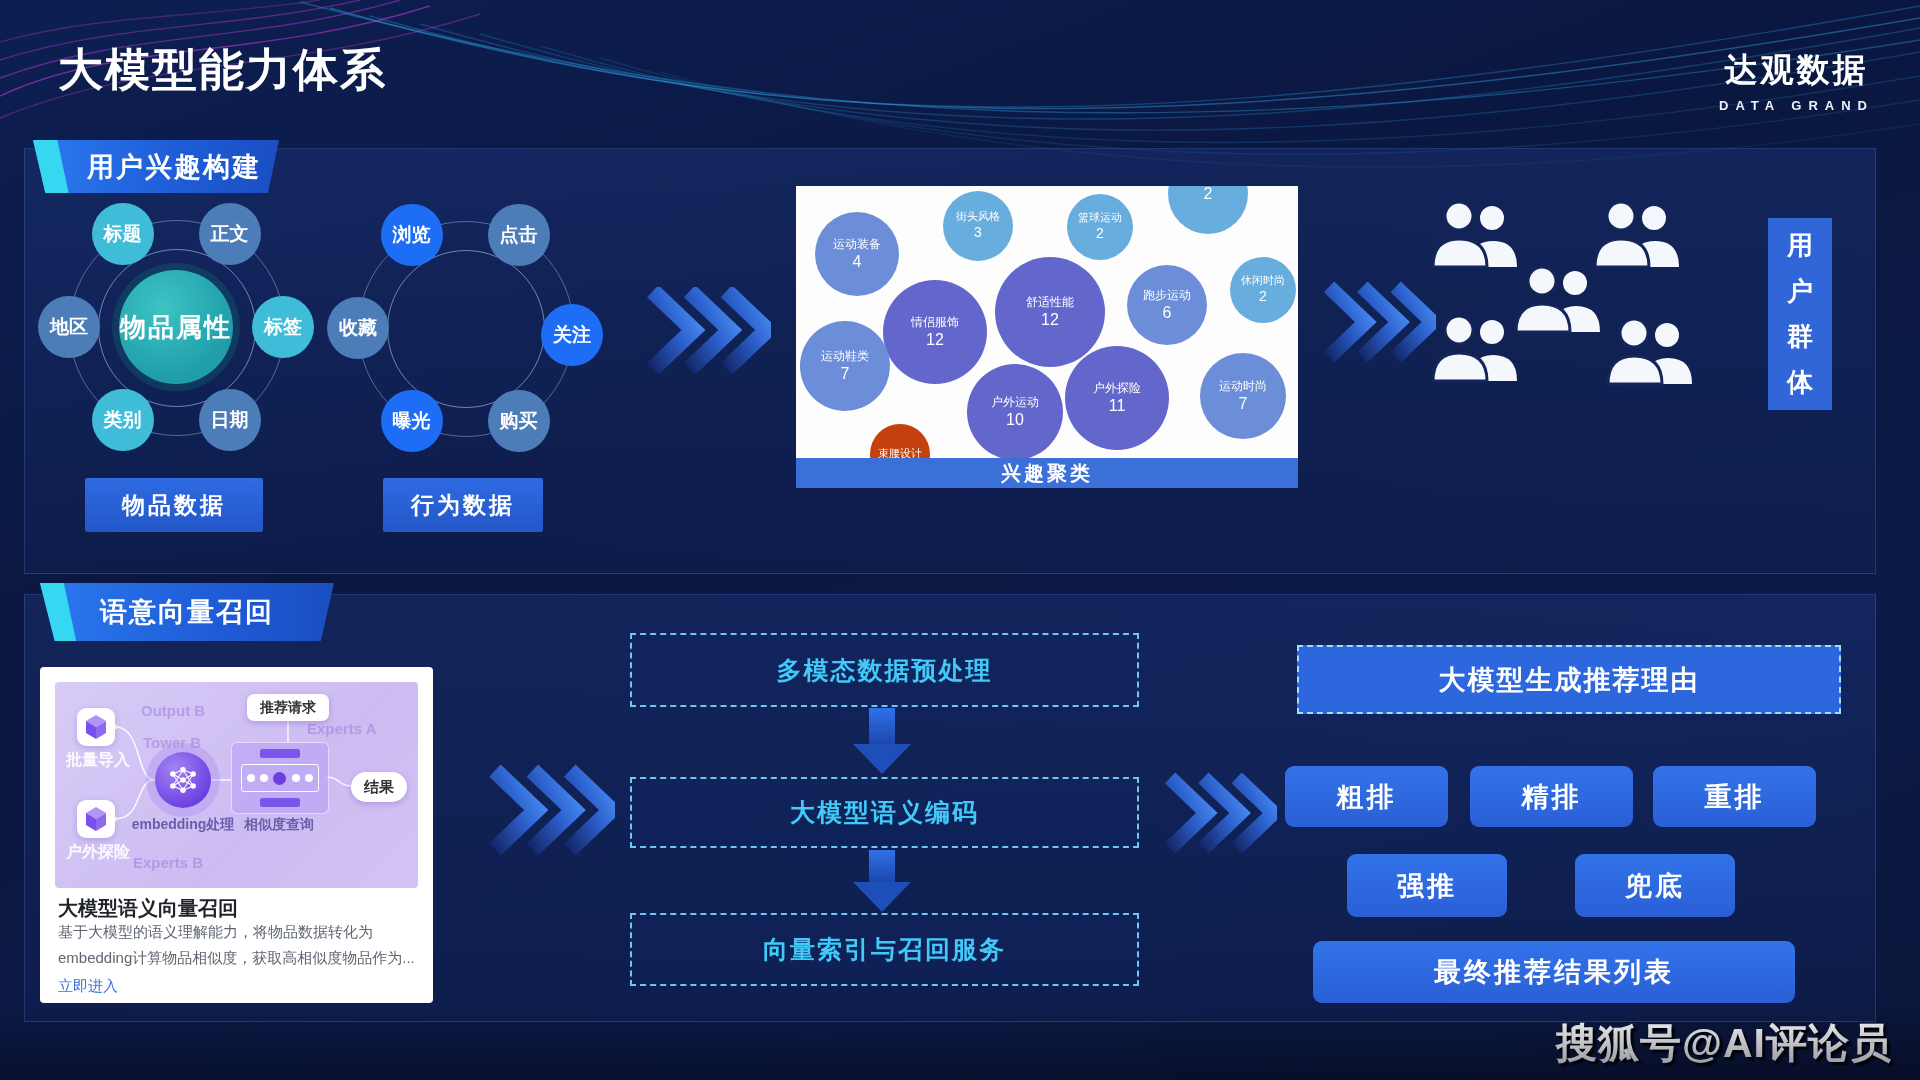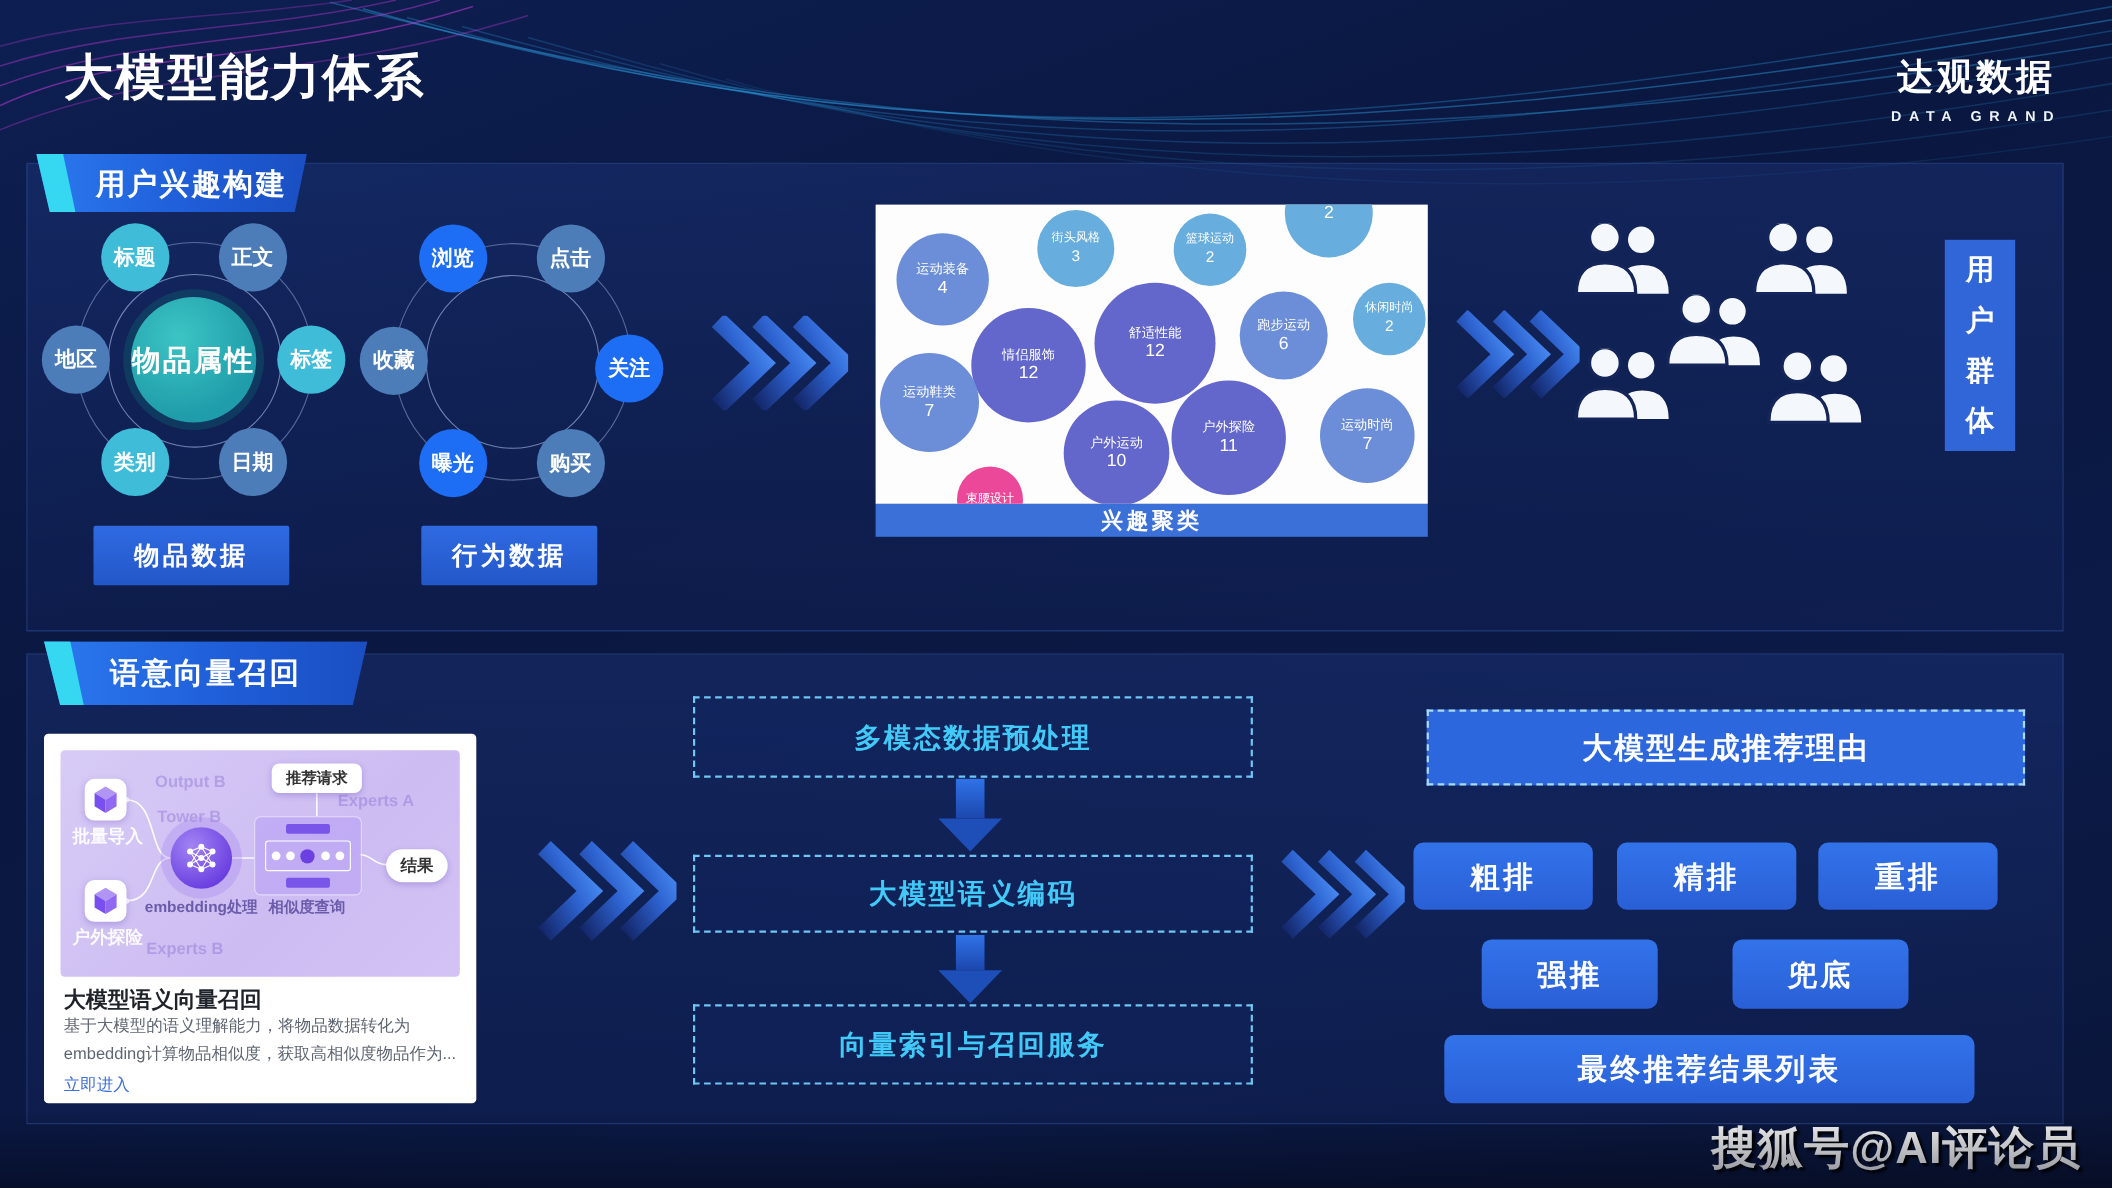--- a/index.html
+++ b/index.html
@@ -229,21 +229,21 @@
           <div class="bv">10</div>
         </div>
         <div class="bubble" style="left: 269px; top: 160px; height: 104px; width: 104px; background: rgb(99, 102, 203);">
           <div class="bl">户外探险</div>
           <div class="bv">11</div>
         </div>
         <div class="bubble" style="left: 404px; top: 167px; height: 86px; width: 86px; background: rgb(108, 142, 216);">
           <div class="bl">运动时尚</div>
           <div class="bv">7</div>
         </div>
-        <div class="bubble" style="left: 74px; top: 238px; height: 60px; width: 60px; background: #ec4899;">
+        <div class="bubble" style="left: 74px; top: 238px; height: 60px; width: 60px; background: #c2410c;">
           <div class="bl" style="font-size: 11px;">束腰设计</div>
         </div>
       </div>
     <div class="bar">兴趣聚类</div>
   </div>
 
   <svg class="abs" style="left:1322px;top:282px" width="114" height="80" viewBox="0 0 130 88">
     <path class="chev" d="M8 4 L50 44 L8 84"></path>
       <path class="chev" d="M46 4 L88 44 L46 84"></path>
       <path class="chev" d="M84 4 L126 44 L84 84"></path>

